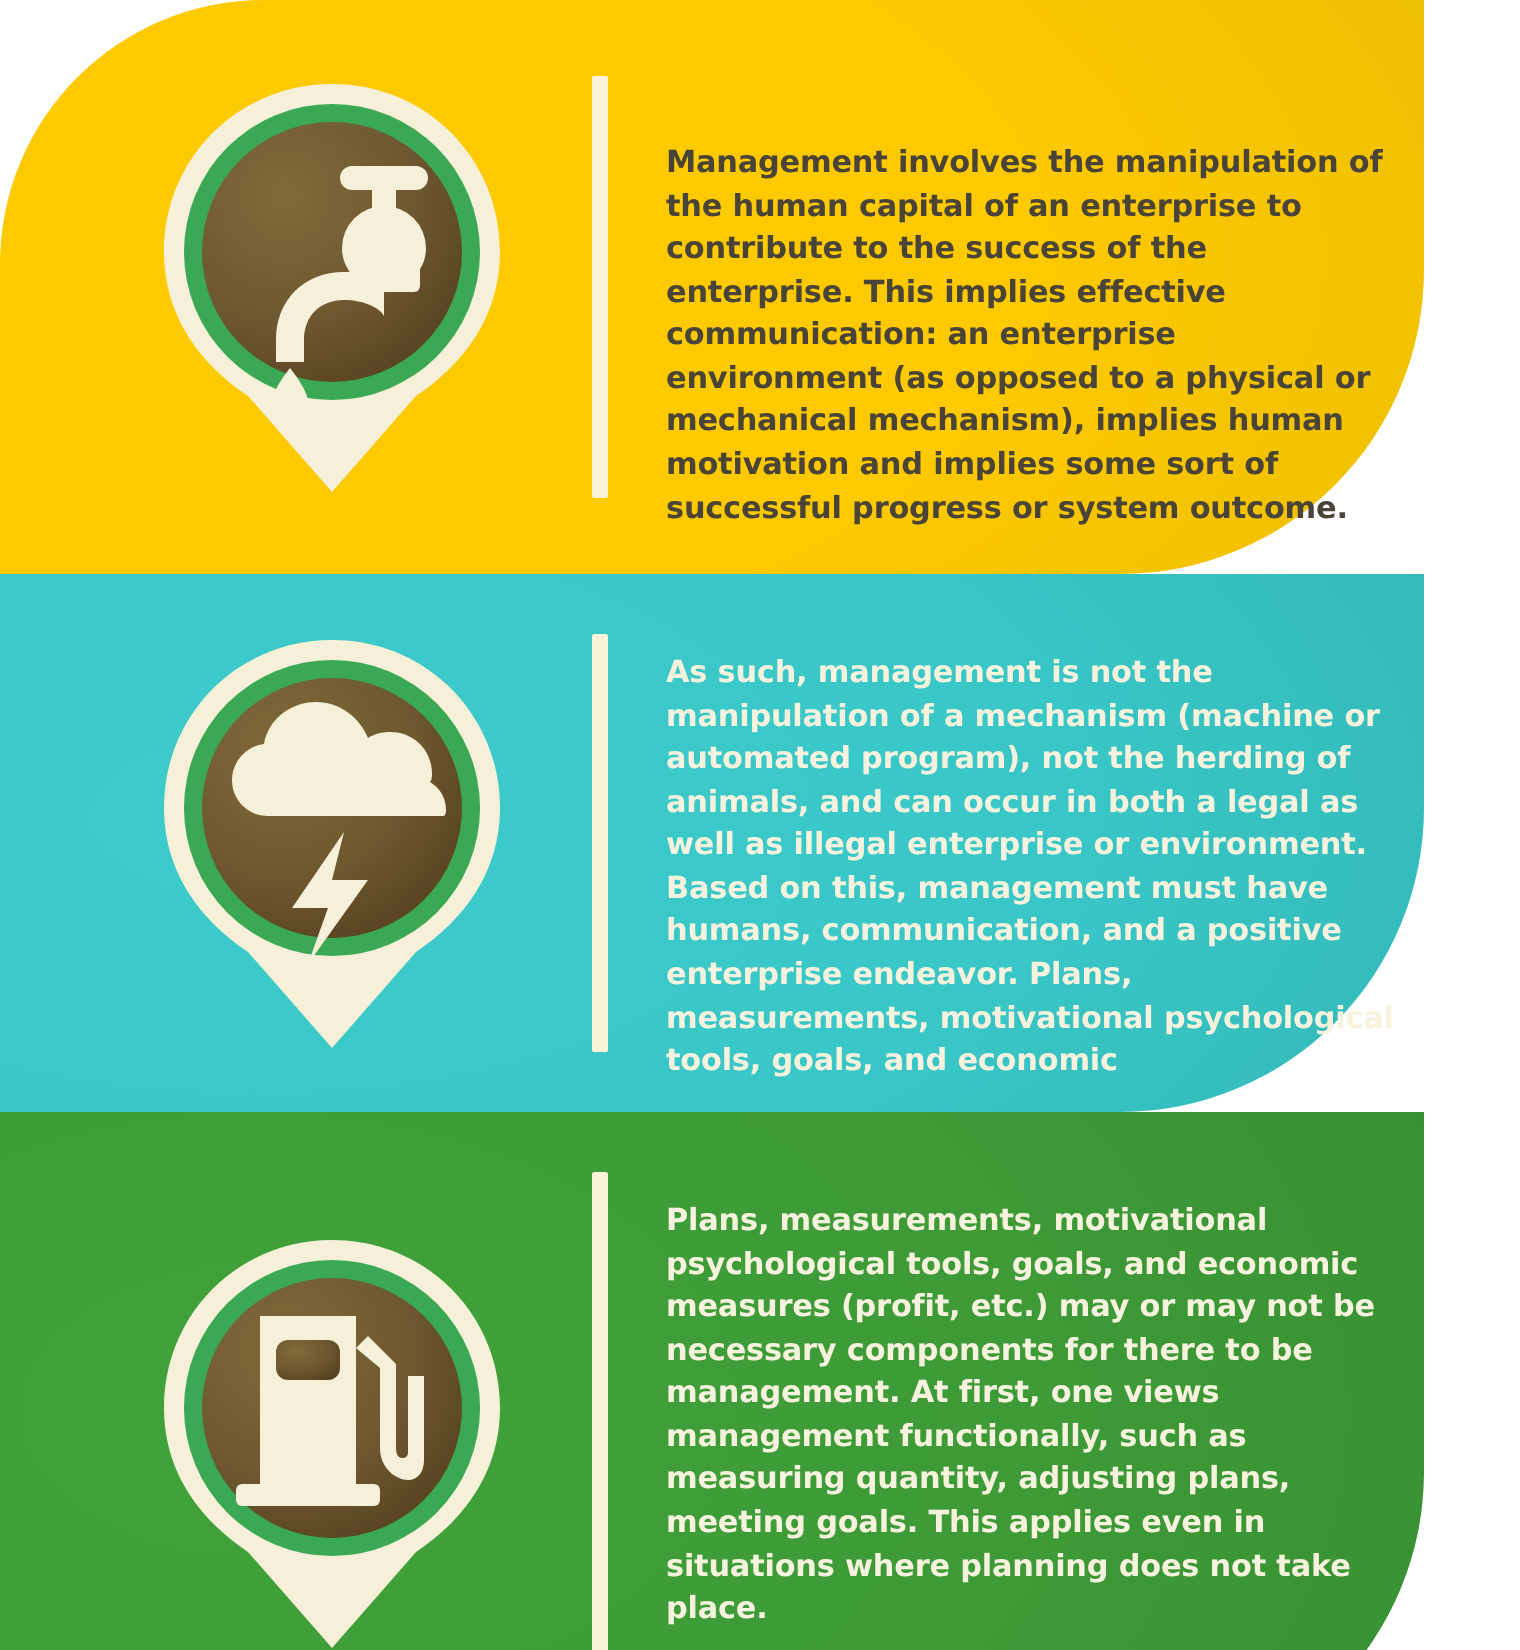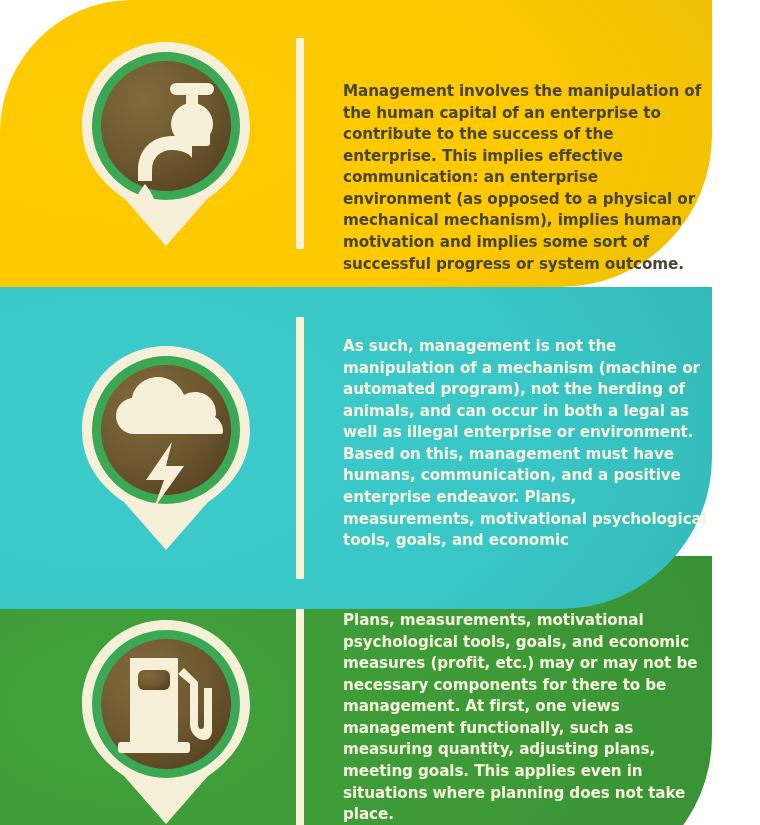--- a/index.html
+++ b/index.html
@@ -28,21 +28,21 @@
     width: 712px;
     overflow: visible;
   }
 
   .panel-bg {
     position: absolute;
     inset: 0;
   }
 
   #panel-1 { top: 0;   height: 287px; z-index: 3; }
-  #panel-2 { top: 287px; height: 322px; z-index: 2; }
+  #panel-2 { top: 287px; height: 269px; z-index: 2; }
   #panel-3 { top: 556px; height: 332px; z-index: 1; }
 
   #panel-1 .panel-bg {
     background: radial-gradient(ellipse 120% 150% at 18% 45%, #fdcb01 0%, #fdc900 45%, #e8bc05 88%, #ddb408 100%);
     border-top-left-radius: 132px;
     border-bottom-right-radius: 152px;
   }
   #panel-2 .panel-bg {
     background: radial-gradient(ellipse 120% 160% at 18% 45%, #3ecbcb 0%, #39c6c6 48%, #31b3b3 90%, #2daeae 100%);
     border-bottom-right-radius: 152px;
@@ -78,21 +78,21 @@
   
   .body-text {
     position: absolute;
     left: 333px;
     width: 368px;
     font-size: 15.2px;
     line-height: 1.42;
     font-weight: bold;
     letter-spacing: -0.1px;
     white-space: pre-line;
-    margin: 10px;
+    margin: 0;
   }
   #panel-1 .body-text { top: 71px;  color: #4a4438; }
   #panel-2 .body-text { top: 39px;  color: #f6f2dd; }
   #panel-3 .body-text { top: 44px;  color: #f6f2dd; }
 </style>
 </head>
 <body>
 
 <div id="infographic">
 

